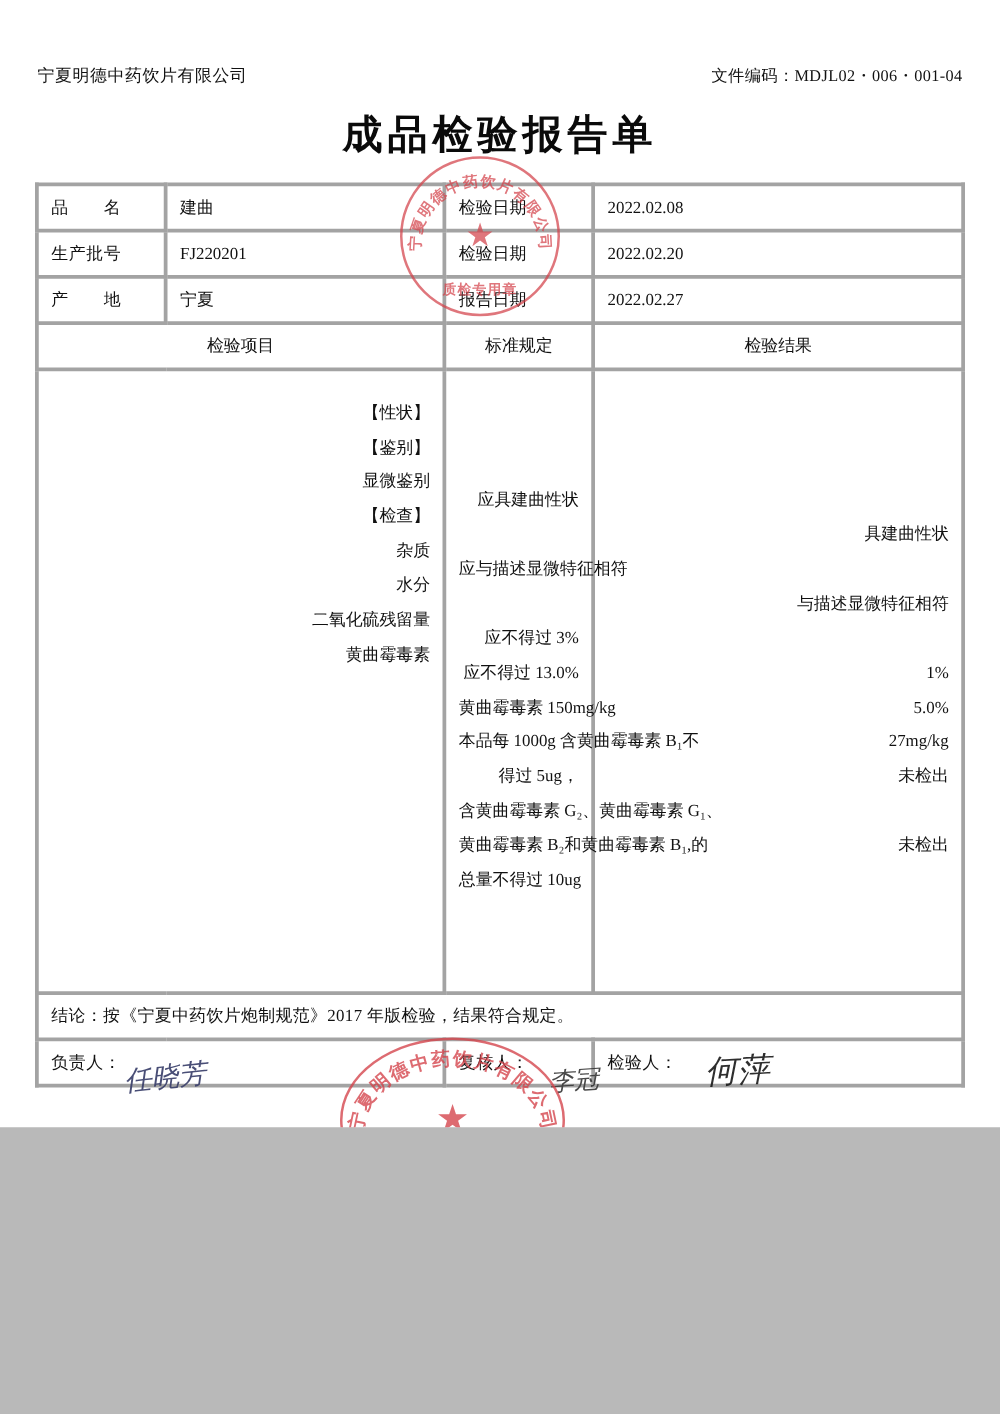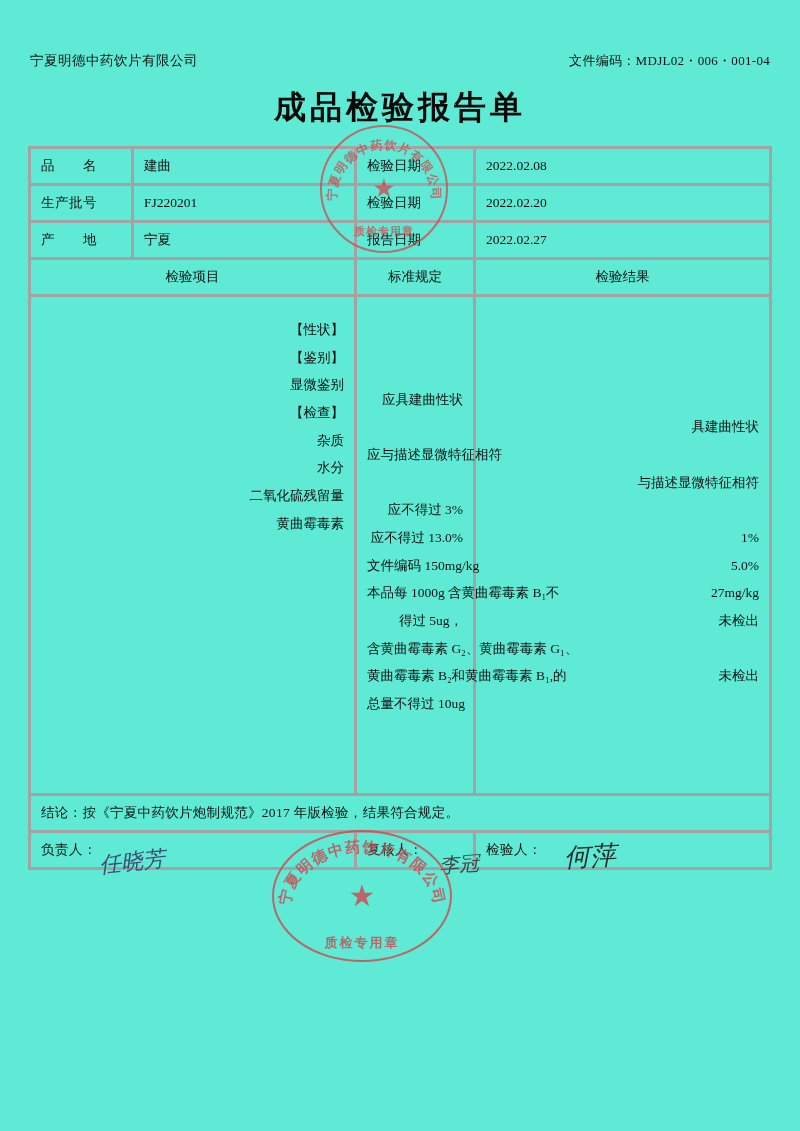--- a/index.html
+++ b/index.html
@@ -6,22 +6,22 @@
     margin: 0;
     padding: 0;
     background: #b9b9b9;
   }
   body {
     font-family: "Liberation Serif", "DejaVu Serif", serif;
   }
   .page {
     position: relative;
     width: 800px;
-    height: 1131px;
-    background: #5eead4;
+    height: 902px;
+    background: #ffffff;
     margin: 0 auto;
     box-sizing: border-box;
     overflow: hidden;
   }
   .inner {
     position: absolute;
     left: 28px;
     top: 52px;
     width: 744px;
   }
@@ -233,21 +233,21 @@
           <div class="bigspace"></div>
         </td>
         <td class="std-col">
           <div class="gap"></div>
           <div class="blk">应具建曲性状</div>
           <div class="blk">&nbsp;</div>
           <div class="blk">应与描述显微特征相符</div>
           <div class="blk">&nbsp;</div>
           <div class="blk">应不得过 3%</div>
           <div class="blk">应不得过 13.0%</div>
-          <div class="blk">文件编码 150mg/kg</div>
+          <div class="blk">黄曲霉毒素 150mg/kg</div>
           <div class="blk">本品每 1000g 含黄曲霉毒素 B₁不</div>
           <div class="blk">得过 5ug，</div>
           <div class="blk">含黄曲霉毒素 G₂、黄曲霉毒素 G₁、</div>
           <div class="blk">黄曲霉毒素 B₂和黄曲霉毒素 B₁,的</div>
           <div class="blk">总量不得过  10ug</div>
         </td>
         <td class="res-col">
           <div class="gap"></div>
           <div class="blk">具建曲性状</div>
           <div class="blk">&nbsp;</div>

